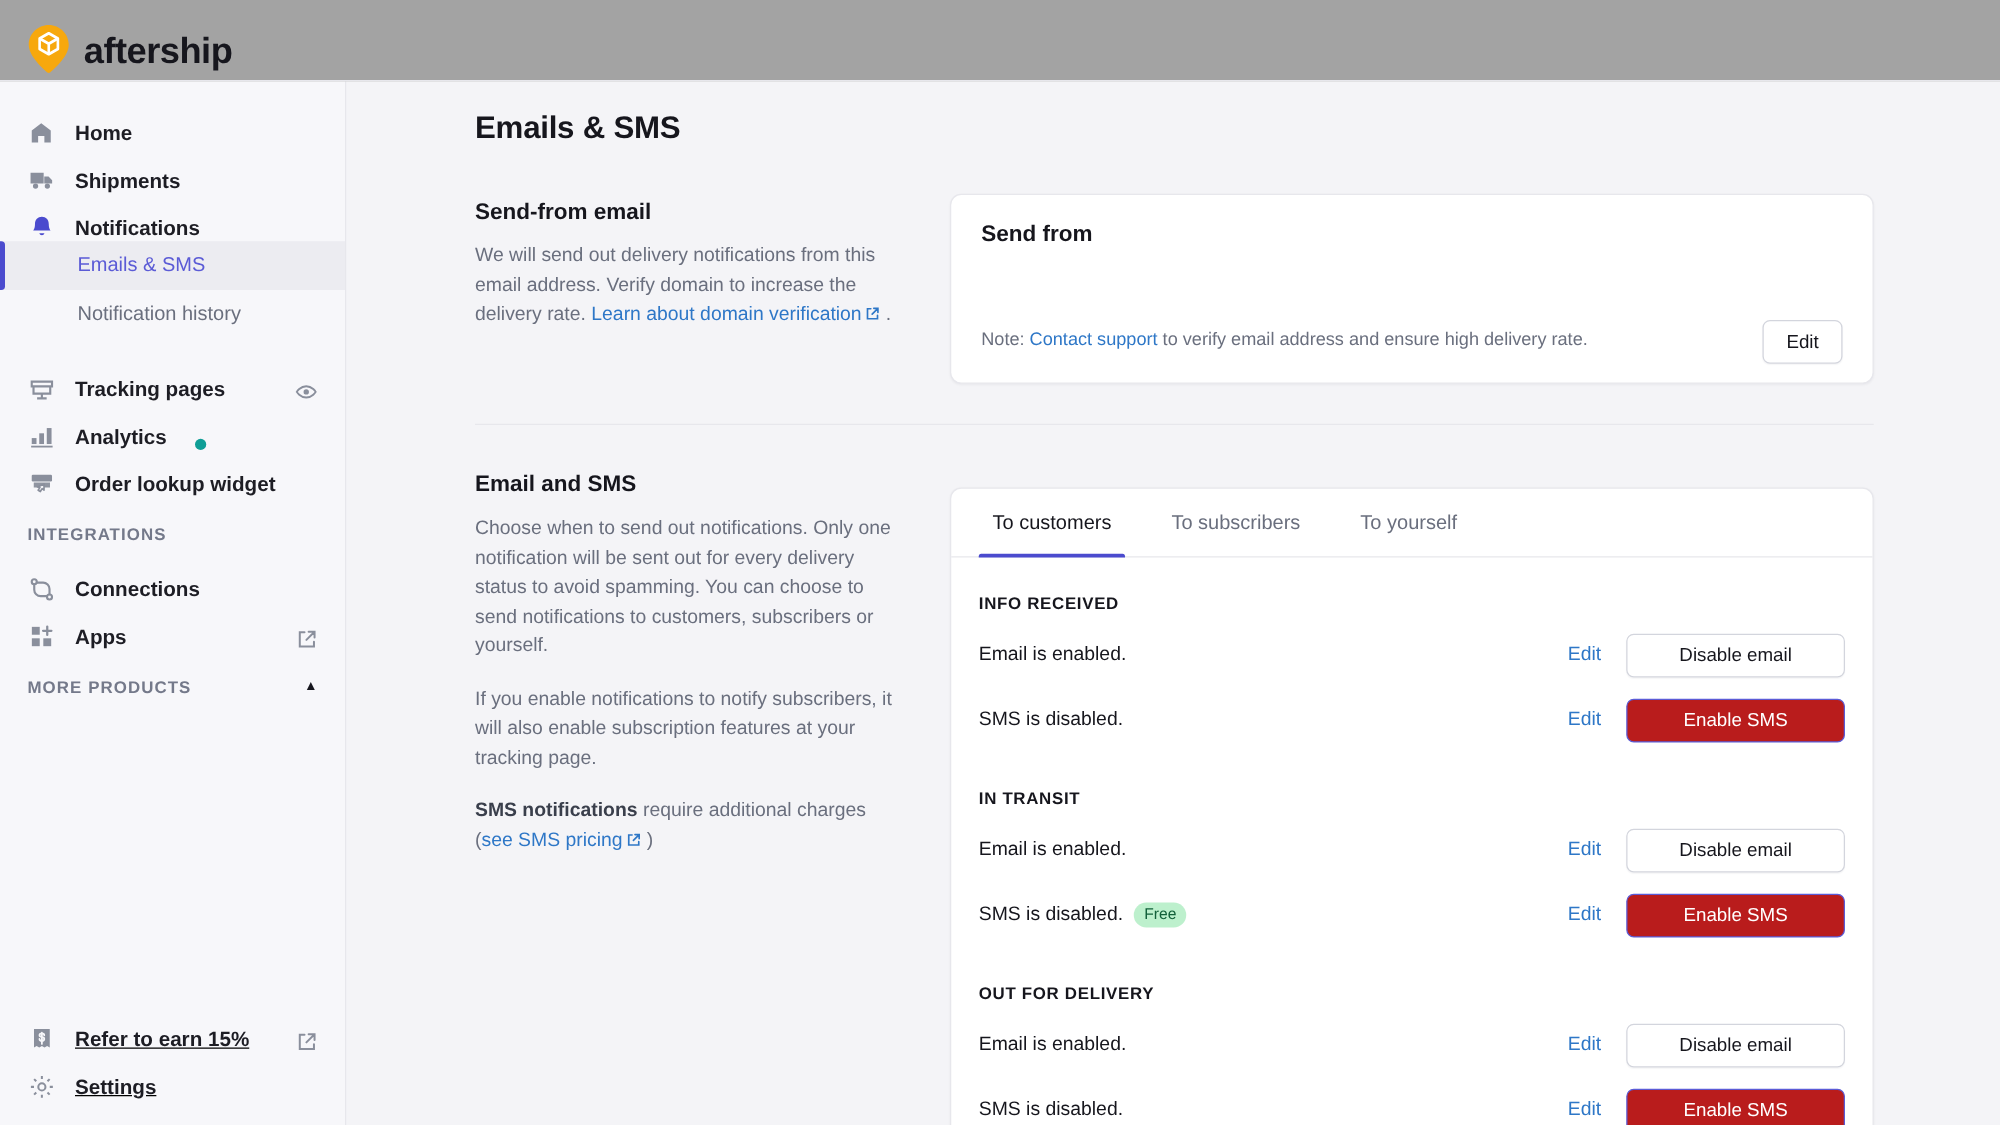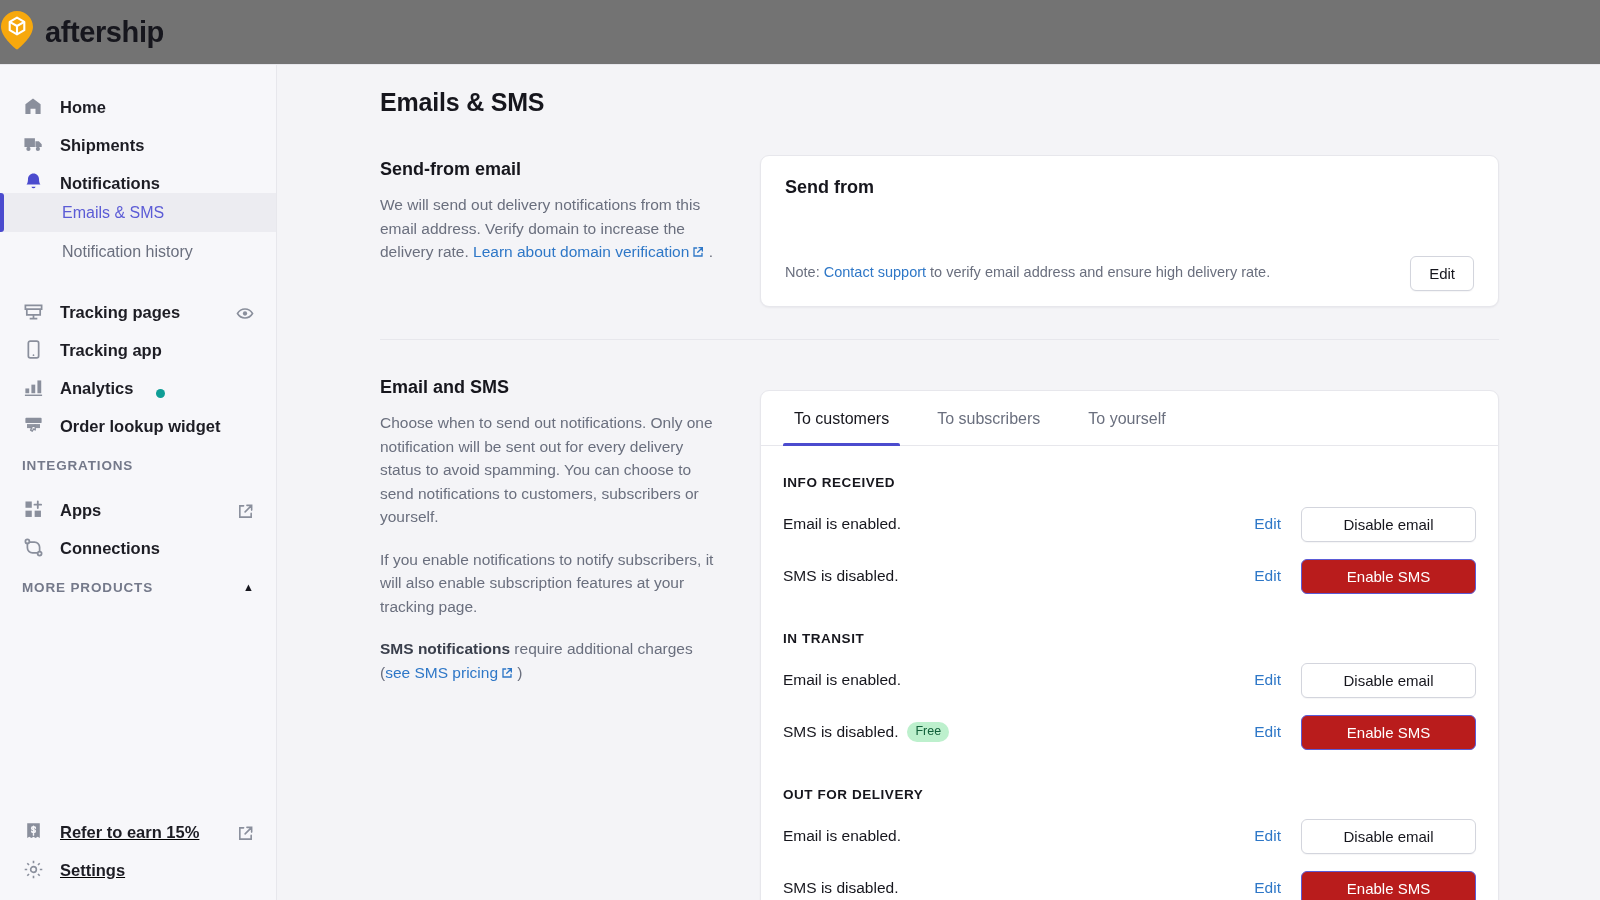--- a/index.html
+++ b/index.html
@@ -8,23 +8,24 @@
     font-family: "Liberation Sans", sans-serif;
     background: #f4f4f7;
     overflow: hidden;
     -webkit-font-smoothing: antialiased;
   }
 
   
   .topbar {
     position: absolute; top: 0; left: 0;
     width: 1600px; height: 65px;
-    background: #737373;
+    background: #a3a3a3;
     border-bottom: 1px solid #e7e7ec;
-    display: flex; align-items: center;
+    display: flex; align-items: flex-end;
+    padding-left: 22px;
     z-index: 5;
   }
   .brand { display: flex; align-items: center; gap: 11px; }
   .brand-name {
     font-size: 29px; font-weight: 700; color: #16161d;
     letter-spacing: -0.4px;
   }
 
   
   .sidebar {
@@ -294,29 +295,20 @@
     <span class="nav-label">Tracking pages</span>
     <span class="trail">
       <svg width="19" height="19" viewBox="0 0 20 20" fill="none" stroke="currentColor" stroke-width="1.7">
           <path d="M1.6 10S4.6 5 10 5s8.4 5 8.4 5-3 5-8.4 5-8.4-5-8.4-5z"></path>
           <circle cx="10" cy="10" r="2.4" fill="currentColor" stroke="none"></circle>
         </svg>
     </span>
   </div>
 
 
-  <div class="nav-item">
-    <span class="ico">
-      <svg width="21" height="21" viewBox="0 0 22 22" fill="none" stroke="currentColor" stroke-width="1.8">
-          <rect x="5.6" y="2.2" width="10.8" height="17.6" rx="2"></rect>
-          <circle cx="11" cy="17" r="0.9" fill="currentColor" stroke="none"></circle>
-        </svg>
-    </span>
-    <span class="nav-label">Tracking app</span>
-  </div>
 
   <div class="nav-item">
     <span class="ico">
       <svg width="21" height="21" viewBox="0 0 22 22" fill="currentColor">
           <rect x="2.5" y="12" width="4" height="5"></rect>
           <rect x="8.8" y="8" width="4" height="9"></rect>
           <rect x="15.1" y="3.6" width="4" height="13.4"></rect>
           <rect x="2" y="18.4" width="18" height="1.5"></rect>
         </svg>
     </span>
@@ -334,45 +326,45 @@
     </span>
     <span class="nav-label">Order lookup widget</span>
   </div>
 
   <div class="section-head">
     <span class="lbl">INTEGRATIONS</span>
   </div>
 
   <div class="nav-item">
     <span class="ico">
+      <svg width="21" height="21" viewBox="0 0 22 22" fill="none" stroke="currentColor" stroke-width="1.8" stroke-linecap="round">
+          <circle cx="4.6" cy="4.6" r="2.1"></circle>
+          <circle cx="17.4" cy="17.4" r="2.1"></circle>
+          <path d="M4.6 6.9v4.4c0 3 2.4 5.4 5.4 5.4h5.3M17.4 15.1v-4.4c0-3-2.4-5.4-5.4-5.4H6.9"></path>
+        </svg>
+    </span>
+    <span class="nav-label">Connections</span>
+  </div>
+
+  <div class="nav-item">
+    <span class="ico">
       <svg width="21" height="21" viewBox="0 0 22 22" fill="currentColor">
           <rect x="2.6" y="2.6" width="6.6" height="6.6"></rect>
           <rect x="2.6" y="12.2" width="6.6" height="6.6"></rect>
           <rect x="12.2" y="12.2" width="6.6" height="6.6"></rect>
           <path d="M15.5 2.4v7M12 5.9h7" stroke="currentColor" stroke-width="1.9" stroke-linecap="round"></path>
         </svg>
     </span>
     <span class="nav-label">Apps</span>
     <span class="trail">
       <svg width="17" height="17" viewBox="0 0 18 18" fill="none" stroke="currentColor" stroke-width="1.7" stroke-linecap="round">
           <path d="M7 3H3v12h12v-4"></path>
           <path d="M10.5 2.5H15.5V7.5M15.5 2.5L8.6 9.4"></path>
         </svg>
     </span>
-  </div>
-
-  <div class="nav-item">
-    <span class="ico">
-      <svg width="21" height="21" viewBox="0 0 22 22" fill="none" stroke="currentColor" stroke-width="1.8" stroke-linecap="round">
-          <circle cx="4.6" cy="4.6" r="2.1"></circle>
-          <circle cx="17.4" cy="17.4" r="2.1"></circle>
-          <path d="M4.6 6.9v4.4c0 3 2.4 5.4 5.4 5.4h5.3M17.4 15.1v-4.4c0-3-2.4-5.4-5.4-5.4H6.9"></path>
-        </svg>
-    </span>
-    <span class="nav-label">Connections</span>
   </div>
 
   <div class="section-head">
     <span class="lbl">MORE PRODUCTS</span>
     <span class="caret-up">▲</span>
   </div>
 
   <div class="sidebar-bottom">
     <div class="nav-item">
       <span class="ico">

